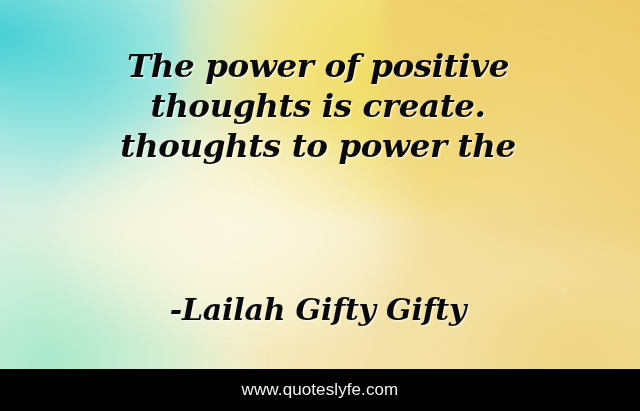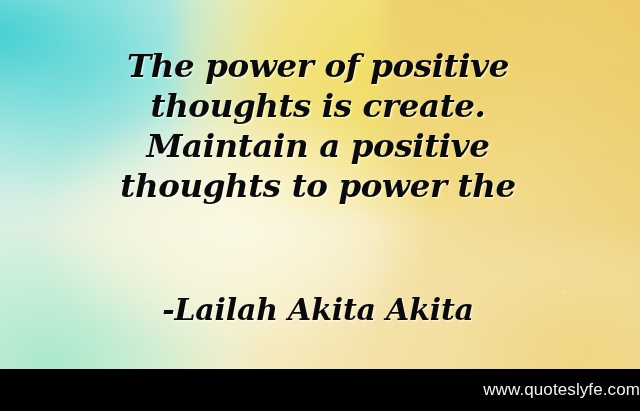--- a/index.html
+++ b/index.html
@@ -180,21 +180,21 @@
   .footer-bar {
     position: absolute;
     left: 0;
     right: 0;
     bottom: 0;
     height: 42px;
     background: #000000;
     z-index: 8;
     display: flex;
     align-items: center;
-    justify-content: flex-end;
+    justify-content: center;
   }
   .footer-link {
     font-family: "Liberation Sans", sans-serif;
     font-size: 17px;
     font-weight: 400;
     color: #f2f2f2;
     letter-spacing: 0.1px;
     text-decoration: none;
   }
 </style>
@@ -211,25 +211,24 @@
   <div class="wash-mint-bottom"></div>
   <div class="wash-cream-mid"></div>
   <div class="wash-gold-lower"></div>
   <div class="grain"></div>
 
   <div class="content">
 
     <div class="quote-text">
       <span class="q-line">The power of positive</span>
       <span class="q-line">thoughts is create.</span>
-      <span class="q-line">Maintain a positive</span>
       <span class="q-line">thoughts to power the</span>
     </div>
 
-    <div class="author">-Lailah Akita Akita</div>
+    <div class="author">-Lailah Gifty Gifty</div>
 
   </div>
 
   <div class="footer-bar">
     <span class="footer-link">www.quoteslyfe.com</span>
   </div>
 
 </div>
 
 </body></html>

